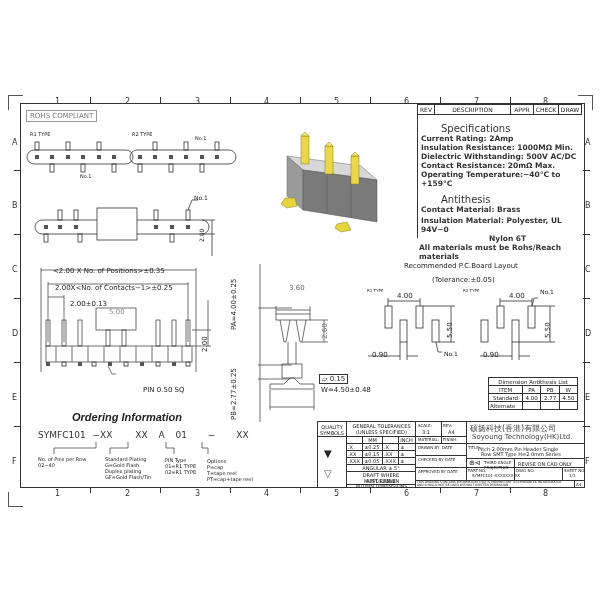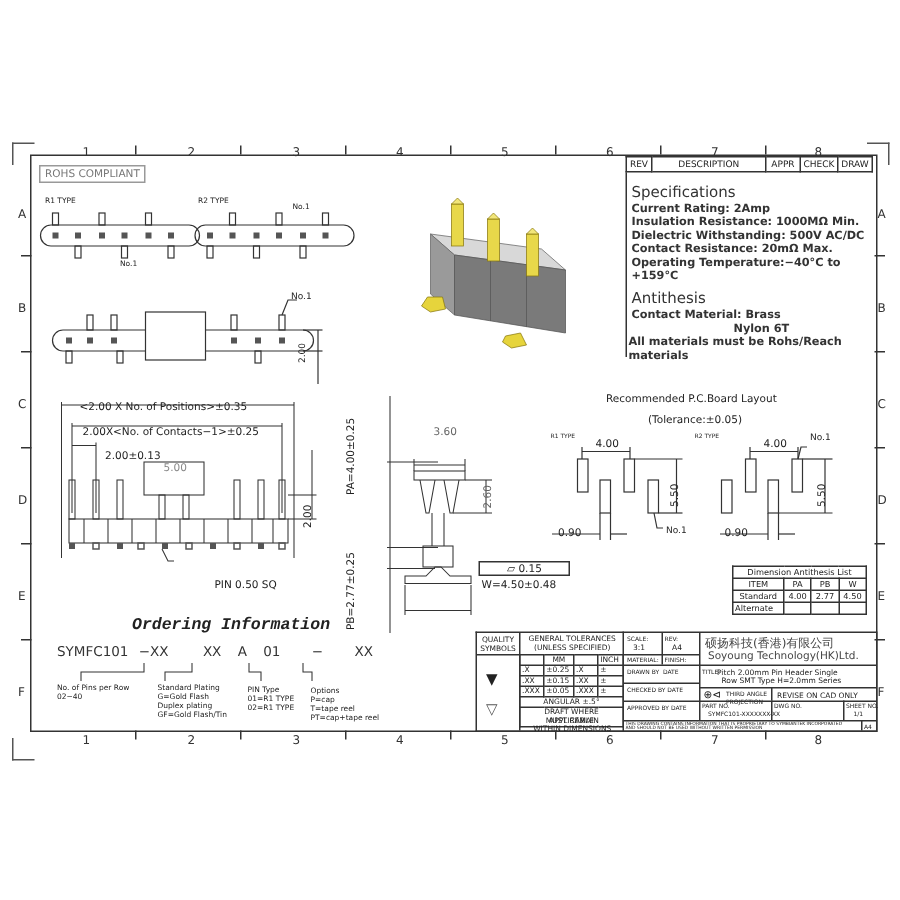--- a/index.html
+++ b/index.html
@@ -7,21 +7,21 @@
   .abs{position:absolute;}
   .sheet{position:absolute;left:20px;top:103px;width:563px;height:383px;border:1.5px solid #333;}
   .corner{position:absolute;border-color:#555;border-style:solid;}
   .zone{position:absolute;font-size:8px;color:#333;}
   .tick{position:absolute;background:#333;}
   .t7{font-size:7px;line-height:8px;}
   .t6{font-size:6px;line-height:7px;}
   .t5{font-size:5px;line-height:6px;}
   .t4{font-size:4px;line-height:5px;}
   .spec{font-size:7.5px;line-height:9px;color:#333;font-weight:bold;}
-  .h{font-size:10px;color:#333;}
+  .h{font-size:10px;color:#333;margin-left:20px;}
   table{border-collapse:collapse;}
   td{border:0.8px solid #333;padding:0 1px;}
   .rev td{font-size:6px;text-align:center;height:9px;}
   .dim td{font-size:5.5px;text-align:center;height:7px;}
   .tol td{font-size:5px;height:6px;}
   svg{position:absolute;overflow:visible;}
   .rohs{position:absolute;left:26px;top:110px;border:1.5px solid #999;color:#777;font-size:7px;padding:1px 3px;}
 </style>
 </head>
 <body>
@@ -112,20 +112,21 @@
 
 <div class="abs" style="left:421px;top:123px;width:160px;">
   <div class="h">Specifications</div>
   <div class="spec">Current Rating:  2Amp</div>
   <div class="spec">Insulation Resistance: 1000MΩ Min.</div>
   <div class="spec">Dielectric Withstanding:  500V AC/DC</div>
   <div class="spec">Contact Resistance:  20mΩ Max.</div>
   <div class="spec">Operating Temperature:−40°C to +159°C</div>
   <div class="h" style="margin-top:6px">Antithesis</div>
   <div class="spec">Contact Material: Brass</div>
+  <div class="spec" style="margin-top:2px">Insulation Material: Polyester, UL 94V−0</div>
   <div class="spec" style="padding-left:68px">Nylon 6T</div>
   <div class="spec" style="margin-left:-2px">All materials must be Rohs/Reach materials</div>
 </div>
 
 <div class="abs t5" style="left:30px;top:131px">R1 TYPE</div>
 <div class="abs t5" style="left:132px;top:131px">R2 TYPE</div>
 <div class="abs t5" style="left:80px;top:173px">No.1</div>
 <div class="abs t5" style="left:195px;top:135px">No.1</div>
 
 <svg width="130" height="50" style="left:28px;top:138px" viewBox="0 0 130 50">
@@ -294,21 +295,21 @@
     <line x1="84" y1="58" x2="84" y2="80"></line>
     <line x1="30" y1="128" x2="30" y2="148"></line>
       <line x1="74" y1="128" x2="74" y2="148"></line>
     <line x1="30" y1="145" x2="74" y2="145"></line>
   </g>
 </svg>
 <div class="abs t7" style="left:230px;top:330px;transform:rotate(-90deg);transform-origin:left top;white-space:nowrap">PA=4.00±0.25</div>
 <div class="abs t7" style="left:230px;top:420px;transform:rotate(-90deg);transform-origin:left top;white-space:nowrap">PB=2.77±0.25</div>
 <div class="abs t7" style="left:289px;top:284px;color:#666">3.60</div>
 <div class="abs t7" style="left:321px;top:339px;color:#666;transform:rotate(-90deg);transform-origin:left top;">2.60</div>
-<div class="abs t7" style="left:319px;top:374px;border:0.8px solid #333;padding:0 18px">
+<div class="abs t7" style="left:319px;top:374px;border:0.8px solid #333;padding:0 2px">
   <span>▱</span>
   <span>0.15</span>
 </div>
 <div class="abs t7" style="left:321px;top:386px">W=4.50±0.48</div>
 
 <div class="abs" style="left:404px;top:262px;font-size:7px">Recommended P.C.Board Layout</div>
 <div class="abs" style="left:432px;top:276px;font-size:7px">(Tolerance:±0.05)</div>
 <div class="abs t4" style="left:367px;top:288px">R1 TYPE</div>
 <div class="abs t4" style="left:463px;top:288px">R2 TYPE</div>
 <svg width="230" height="80" style="left:360px;top:290px" viewBox="0 0 230 80">
@@ -373,21 +374,21 @@
   </tr>
   <tr>
     <td style="text-align:left">Alternate</td>
     <td></td>
     <td></td>
     <td></td>
   </tr>
 </tbody>
   </table>
 
-<div class="abs" style="left:72px;top:411px;font-family:Liberation Mono, monospace;font-style:italic;font-weight:bold;font-size:11px;margin-left:16px;">Ordering Information</div>
+<div class="abs" style="left:72px;top:411px;font-family:Liberation Sans, sans-serif;font-style:italic;font-weight:bold;font-size:11px;">Ordering Information</div>
 <div class="abs" style="left:38px;top:430px;font-size:9px;color:#333;white-space:nowrap">
   <span>SYMFC101</span>
   <span style="margin-left:4px">−XX</span>
   <span style="margin-left:20px">XX</span>
   <span style="margin-left:8px">A</span>
   <span style="margin-left:8px">01</span>
   <span style="margin-left:18px">−</span>
   <span style="margin-left:18px">XX</span>
 </div>
 <svg width="200" height="20" style="left:50px;top:440px" viewBox="0 0 200 20">

